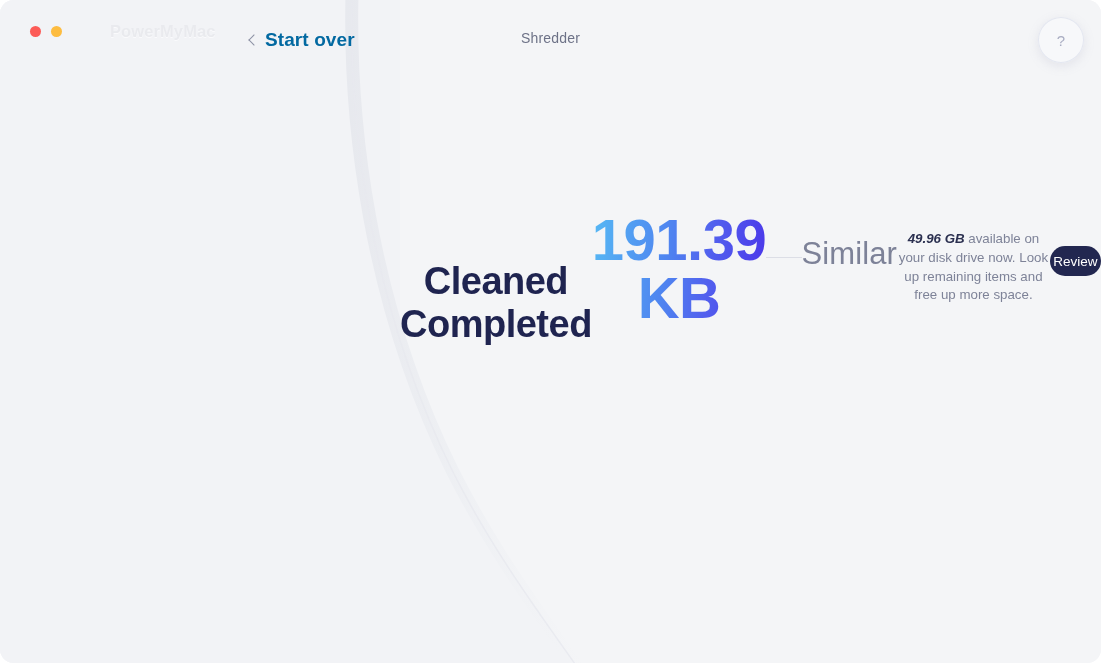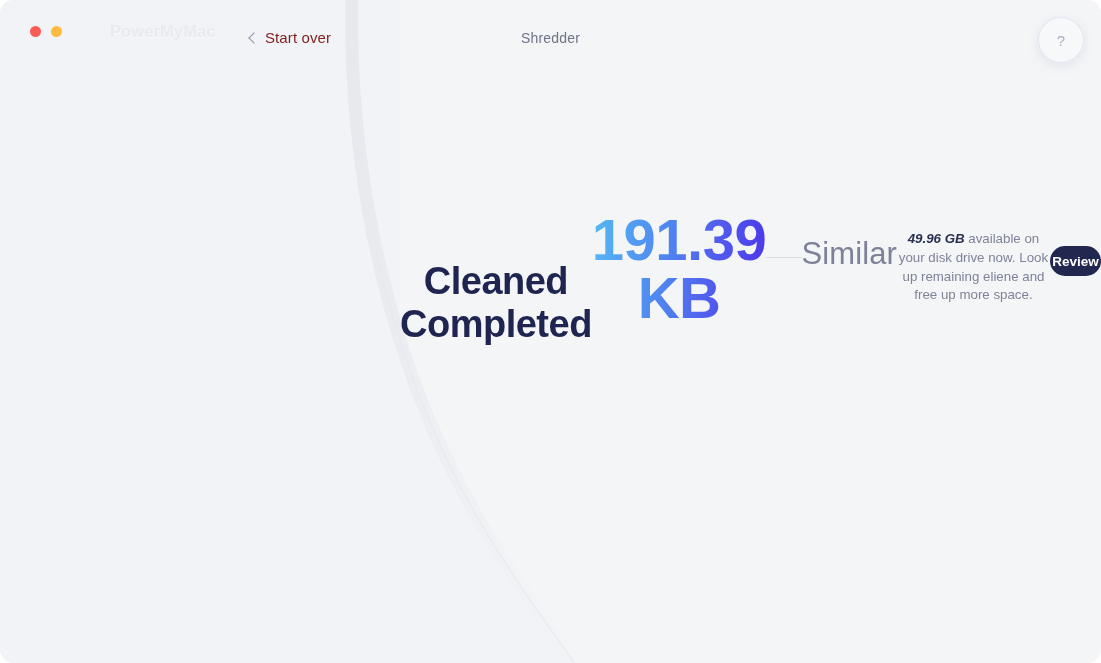--- a/index.html
+++ b/index.html
@@ -94,23 +94,24 @@
   }
   #start-over .chev {
     display: block;
     width: 8px; height: 8px;
     border-left: 1.6px solid #8c90a4;
     border-bottom: 1.6px solid #8c90a4;
     transform: rotate(45deg);
     margin-top: 0px;
   }
   #start-over .label {
-    font-size: 15px;
-    color: #7f1d1d;
+    font-size: 19px;
+    color: #0369a1;
     letter-spacing: .1px;
+    font-weight: bold;
   }
 
   
   #nav-list {
     position: absolute;
     left: 0; top: 74px;
     width: 260px;
   }
 
   .nav-item {
@@ -267,21 +268,21 @@
   }
 
   #review-button {
     margin-top: 30px;
     width: 110px;
     height: 30px;
     border-radius: 15px;
     background: #222750;
     color: #ffffff;
     font-size: 13.5px;
-    font-weight: 700;
+    font-weight: 400;
     border: none;
     cursor: pointer;
     font-family: "Liberation Sans", sans-serif;
     display: flex;
     align-items: center;
     justify-content: center;
   }
 </style>
 </head>
 <body>
@@ -459,19 +460,19 @@
 
     <h1 id="headline">Cleaned Completed</h1>
 
     <div id="big-number">191.39 KB</div>
 
     <div id="divider-line"></div>
 
     <div id="cleaned-label">Similar</div>
 
     <p id="description">
-      <span class="amount">49.96 GB</span><span> available on your disk drive now. Look up remaining eliene and free up more space.</span>
+      <span class="amount">49.96 GB</span><span> available on your disk drive now. Look up remaining items and free up more space.</span>
     </p>
 
     <button id="review-button">Review</button>
   </div>
 
 </div>
 
 </body></html>

